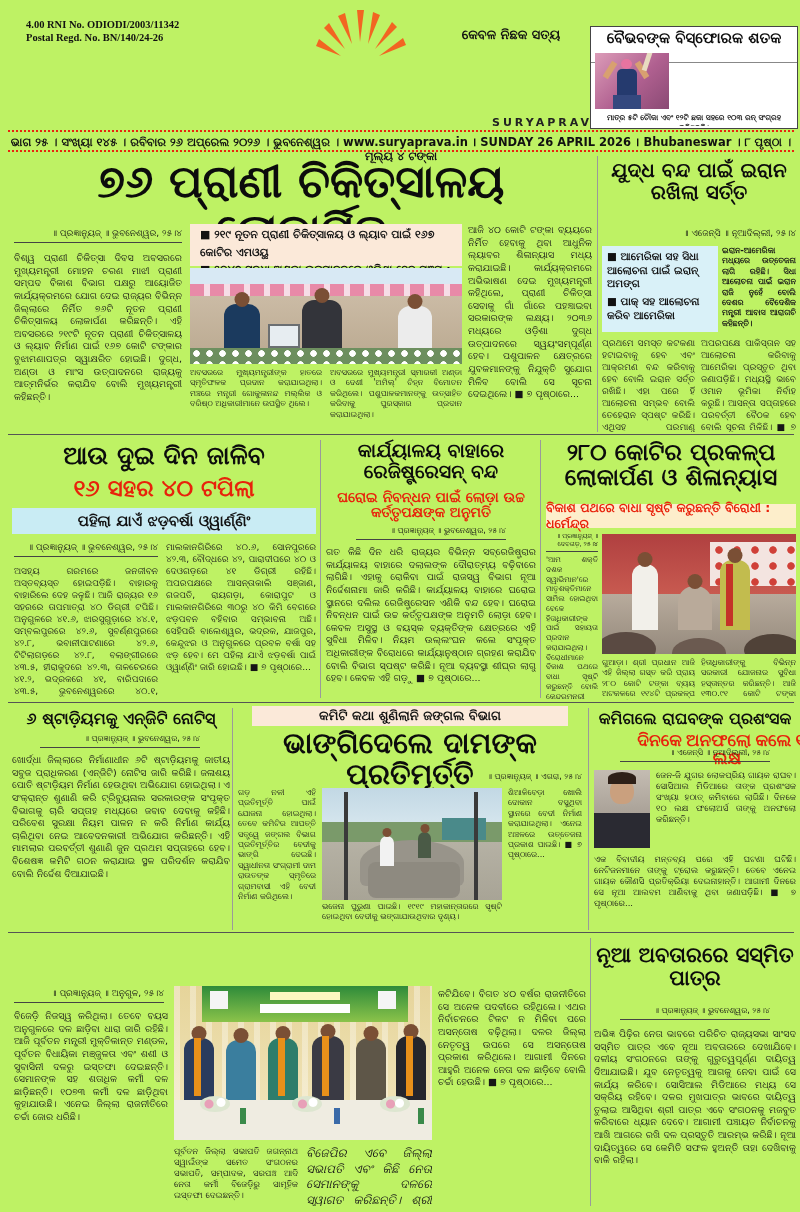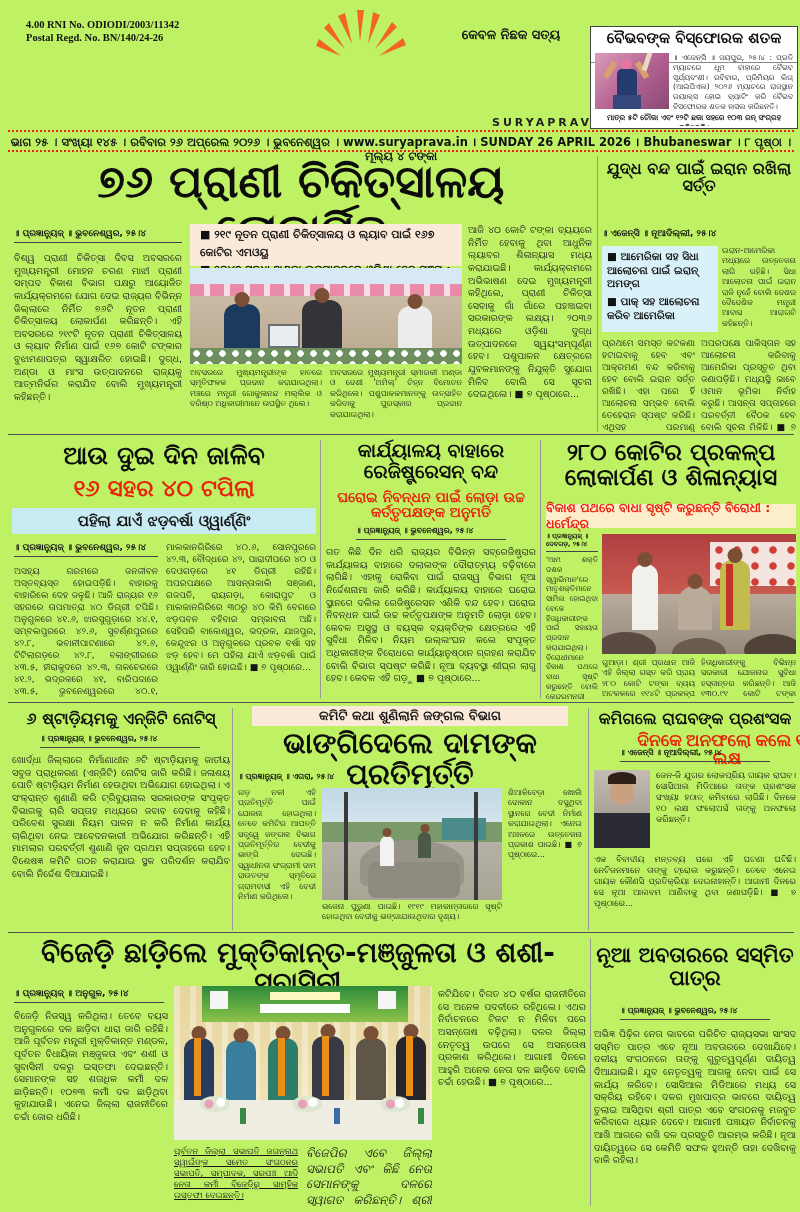--- a/index.html
+++ b/index.html
@@ -1,21 +1,21 @@
 <!DOCTYPE html>
 <html><head>
 <meta charset="utf-8">
 <style>
   html,body{margin:0;padding:0;background:#ffffff;}
   #page{position:relative;width:800px;height:1212px;background:#bef264;overflow:hidden;
         font-family:"DejaVu Sans",sans-serif;color:#111;}
   .abs{position:absolute;}
   .jtxt{font-size:9.5px;line-height:1.33;text-align:justify;color:#161616;overflow:hidden;}
   .tiny{font-size:8px;line-height:1.3;text-align:justify;color:#161616;overflow:hidden;}
-  .byline{font-size:9px;font-weight:bold;text-align:left;color:#111;}
+  .byline{font-size:9px;font-weight:normal;text-align:right;color:#111;}
   .brule{border-bottom:1px solid #444;padding-bottom:3px;}
   .hl{font-weight:bold;color:#0c0c0c;text-align:center;line-height:1.08;}
   .red{color:#e8220b;}
   .vline{width:1px;background:#9a9a9a;}
   .hline{height:1px;background:#555;}
   .dotline{height:0;border-top:2px dotted #e8250f;}
   .photo{overflow:hidden;background:#cfcac2;}
   .fig{position:absolute;border-radius:12px 12px 0 0;}
   .fig .head{position:absolute;left:50%;top:-12px;transform:translateX(-50%);
              width:15px;height:15px;border-radius:50%;background:#7a4f35;display:block;}
@@ -56,21 +56,20 @@
   <div class="abs" style="left:590px;top:26px;width:206px;height:101px;border:1px solid #444;background:#fff;">
     <div class="boxhead" style="font-size:15px;padding-top:2px;border-bottom:1px solid #888;padding-bottom:15px;">ବୈଭବଙ୍କ ବିସ୍ଫୋରକ ଶତକ</div>
     <div class="abs photo" style="left:4px;top:26px;width:74px;height:56px;background:linear-gradient(135deg,#dc9cb8,#b06090 55%,#8a4a74);">
       <div class="abs" style="left:26px;top:6px;width:11px;height:10px;border-radius:50%;background:#e874a0;"></div>
       <div class="abs" style="left:22px;top:16px;width:20px;height:26px;border-radius:5px 5px 0 0;background:#253a6e;"></div>
       <div class="abs" style="left:12px;top:8px;width:6px;height:18px;background:#d8a070;transform:rotate(32deg);"></div>
       <div class="abs" style="left:44px;top:8px;width:6px;height:18px;background:#d8a070;transform:rotate(-32deg);"></div>
       <div class="abs" style="left:50px;top:-4px;width:5px;height:22px;background:#e8dcc0;transform:rotate(18deg);"></div>
       <div class="abs" style="left:18px;top:42px;width:28px;height:14px;background:#34487e;"></div>
     </div>
-    <div class="abs tiny" style="left:82px;top:26px;width:120px;height:56px;font-size:7.5px;">॥ ଏଜେନ୍ସି ॥ ଜୟପୁର, ୨୫।୪ : ପ୍ରତି ମ୍ୟାଚରେ ଧୂମ ବାହାରେ ବୈଭବ ସୂର୍ଯ୍ୟବଂଶୀ। ରବିବାର, ପ୍ରିମିୟର ଲିଗ୍ (ଆଇପିଏଲ) ୨୦୨୬ ମ୍ୟାଚରେ ରାଜସ୍ଥାନ ରୟାଲ୍ସ ହୋଇ ବ୍ୟାଟିଂ କରି ବୈଭବ ବିସ୍ଫୋରକ ଶତକ ହାସଲ କରିଛନ୍ତି।</div>
     <div class="abs caption" style="left:4px;top:86px;width:198px;height:13px;font-size:7.5px;font-weight:bold;text-align:center;">ମାତ୍ର ୫ଟି ଚୌକା ଏବଂ ୧୨ଟି ଛକା ସହରେ ୧୦୩ ରନ୍ ସଂଗ୍ରହ କରିଛନ୍ତି।</div>
   </div>
 
   <div class="abs dotline" style="left:8px;top:130px;width:786px;"></div>
   <div class="abs" style="left:8px;top:134px;width:786px;font-size:11.5px;font-weight:bold;text-align:center;">ଭାଗ ୨୫ । ସଂଖ୍ୟା ୧୪୫ । ରବିବାର ୨୬ ଅପ୍ରେଲ ୨୦୨୬ ।  ଭୁବନେଶ୍ୱର ।  www.suryaprava.in ।  SUNDAY 26 APRIL 2026 ।  Bhubaneswar ।  ୮ ପୃଷ୍ଠା । ମୂଲ୍ୟ ୪ ଟଙ୍କା</div>
   <div class="abs dotline" style="left:8px;top:150px;width:786px;"></div>
 
   <div class="abs hl" style="left:8px;top:158px;width:586px;font-size:45px;">୭୬ ପ୍ରାଣୀ ଚିକିତ୍ସାଳୟ ଲୋକାର୍ପିତ</div>
 
   <div class="abs byline brule" style="left:14px;top:228px;width:168px;">॥ ପ୍ରଜ୍ଞାନ୍ୟୁଜ୍ ॥ ଭୁବନେଶ୍ୱର, ୨୫।୪</div>
@@ -99,28 +98,28 @@
     <div class="abs flowers" style="left:0;top:80px;width:272px;height:16px;"></div>
   </div>
 
   <div class="abs caption" style="left:190px;top:368px;width:132px;height:58px;">ଅବସରରେ ମୁଖ୍ୟମନ୍ତ୍ରୀଙ୍କ ହାତରେ ସ୍ମୃତିଫଳକ ପ୍ରଦାନ କରାଯାଇଥିଲା। ମଞ୍ଚରେ ମନ୍ତ୍ରୀ ଗୋକୁଳାନନ୍ଦ ମଲ୍ଲିକ ଓ ବରିଷ୍ଠ ଅଧିକାରୀମାନେ ଉପସ୍ଥିତ ଥିଲେ।</div>
   <div class="abs caption" style="left:330px;top:368px;width:132px;height:58px;">ଅବସରରେ ମୁଖ୍ୟମନ୍ତ୍ରୀ ସ୍ମାରକୀ ଅଣ୍ଡା ଓ ଦେଶୀ 'ଅମିଲ୍' ଚିହ୍ନ ବିମୋଚନ କରିଥିଲେ। ପଶୁପାଳକମାନଙ୍କୁ ଉତ୍ସାହିତ କରିବାକୁ ପୁରସ୍କାର ପ୍ରଦାନ କରାଯାଇଥିଲା।</div>
 
   <div class="abs jtxt" style="left:468px;top:224px;width:124px;height:206px;">ଆଜି ୪୦ କୋଟି ଟଙ୍କା ବ୍ୟୟରେ ନିର୍ମିତ ହେବାକୁ ଥିବା ଆଧୁନିକ ଲ୍ୟାବର ଶିଳାନ୍ୟାସ ମଧ୍ୟ କରାଯାଇଛି। କାର୍ଯ୍ୟକ୍ରମରେ ଅଭିଭାଷଣ ଦେଇ ମୁଖ୍ୟମନ୍ତ୍ରୀ କହିଥିଲେ, ପ୍ରାଣୀ ଚିକିତ୍ସା ସେବାକୁ ଗାଁ ଗାଁରେ ପହଞ୍ଚାଇବା ସରକାରଙ୍କ ଲକ୍ଷ୍ୟ। ୨୦୩୬ ମଧ୍ୟରେ ଓଡ଼ିଶା ଦୁଗ୍ଧ ଉତ୍ପାଦନରେ ସ୍ୱୟଂସମ୍ପୂର୍ଣ୍ଣ ହେବ। ପଶୁପାଳନ କ୍ଷେତ୍ରରେ ଯୁବକମାନଙ୍କୁ ନିଯୁକ୍ତି ସୁଯୋଗ ମିଳିବ ବୋଲି ସେ ସୂଚନା ଦେଇଥିଲେ।  ■ ୭ ପୃଷ୍ଠାରେ...</div>
 
   <div class="abs vline" style="left:597px;top:156px;height:276px;"></div>
 
-  <div class="abs hl" style="left:602px;top:160px;width:194px;font-size:16px;">ଯୁଦ୍ଧ ବନ୍ଦ ପାଇଁ ଇରାନ ରଖିଲା ସର୍ତ୍ତ</div>
+  <div class="abs hl" style="left:602px;top:160px;width:194px;font-size:20px;">ଯୁଦ୍ଧ ବନ୍ଦ ପାଇଁ ଇରାନ ରଖିଲା ସର୍ତ୍ତ</div>
   <div class="abs byline" style="left:602px;top:228px;width:194px;">॥ ଏଜେନ୍ସି ॥ ନୂଆଦିଲ୍ଲୀ, ୨୫।୪</div>
 
   <div class="abs" style="left:602px;top:246px;width:116px;height:86px;background:#d9f1f8;padding:4px 5px;box-sizing:border-box;">
     <div style="font-size:10.5px;font-weight:bold;line-height:1.3;margin-bottom:4px;">■  ଆମେରିକା ସହ ସିଧା ଆଲୋଚନା ପାଇଁ ଇରାନ୍ ଅମଙ୍ଗ</div>
     <div style="font-size:10.5px;font-weight:bold;line-height:1.3;">■  ପାକ୍ ସହ ଆଲୋଚନା କରିବ ଆମେରିକା</div>
   </div>
-  <div class="abs tiny" style="left:722px;top:246px;width:74px;height:88px;">ଇରାନ-ଆମେରିକା ମଧ୍ୟରେ ଉତ୍ତେଜନା ଲାଗି ରହିଛି। ସିଧା ଆଲୋଚନା ପାଇଁ ଇରାନ ରାଜି ନୁହେଁ ବୋଲି ଦେଶର ବୈଦେଶିକ ମନ୍ତ୍ରୀ ଆବାସ ଆରାଗଚି କହିଛନ୍ତି।</div>
+  <div class="abs tiny" style="left:722px;top:246px;width:74px;height:88px;font-weight:bold;">ଇରାନ-ଆମେରିକା ମଧ୍ୟରେ ଉତ୍ତେଜନା ଲାଗି ରହିଛି। ସିଧା ଆଲୋଚନା ପାଇଁ ଇରାନ ରାଜି ନୁହେଁ ବୋଲି ଦେଶର ବୈଦେଶିକ ମନ୍ତ୍ରୀ ଆବାସ ଆରାଗଚି କହିଛନ୍ତି।</div>
 
   <div class="abs jtxt" style="left:602px;top:338px;width:93px;height:94px;font-size:9px;">ପ୍ରଥମେ ସମସ୍ତ କଟକଣା ହଟାଇବାକୁ ହେବ ଏବଂ ଆକ୍ରମଣ ବନ୍ଦ କରିବାକୁ ହେବ ବୋଲି ଇରାନ ସର୍ତ୍ତ ରଖିଛି। ଏହା ପରେ ହିଁ ଆଲୋଚନା ସମ୍ଭବ ବୋଲି ତେହେରାନ ସ୍ପଷ୍ଟ କରିଛି। ଏଥିସହ ପରମାଣୁ କାର୍ଯ୍ୟକ୍ରମ ଜାରି ରହିବ ବୋଲି କୁହାଯାଇଛି।</div>
   <div class="abs jtxt" style="left:701px;top:338px;width:95px;height:94px;font-size:9px;">ଅପରପକ୍ଷେ ପାକିସ୍ତାନ ସହ ଆଲୋଚନା କରିବାକୁ ଆମେରିକା ପ୍ରସ୍ତୁତ ଥିବା ଜଣାପଡ଼ିଛି। ମଧ୍ୟସ୍ଥି ଭାବେ ଓମାନ ଭୂମିକା ନିର୍ବାହ କରୁଛି। ଆସନ୍ତା ସପ୍ତାହରେ ପରବର୍ତ୍ତୀ ବୈଠକ ହେବ ବୋଲି ସୂଚନା ମିଳିଛି।  ■ ୭ ପୃଷ୍ଠାରେ...</div>
 
   <div class="abs hline" style="left:8px;top:434px;width:786px;"></div>
 
   <div class="abs hl" style="left:12px;top:442px;width:304px;font-size:25px;">ଆଉ ଦୁଇ ଦିନ ଜାଳିବ</div>
   <div class="abs hl red" style="left:12px;top:476px;width:304px;font-size:23px;color:#e8220b;">୧୬ ସହର ୪୦ ଟପିଲା</div>
   <div class="abs strip" style="left:12px;top:508px;width:304px;height:26px;background:#c9ecf4;font-size:15px;">ପହିଲା ଯାଏଁ ଝଡ଼ବର୍ଷା ଓ୍ୱାର୍ଣ୍ଣିଂ</div>
   <div class="abs byline brule" style="left:14px;top:542px;width:144px;">॥ ପ୍ରଜ୍ଞାନ୍ୟୁଜ୍ ॥ ଭୁବନେଶ୍ୱର, ୨୫।୪</div>
@@ -205,21 +204,20 @@
 
   <div class="abs photo" style="left:594px;top:770px;width:56px;height:78px;background:linear-gradient(#c4bcb2,#aaa298 55%,#2a2a32 55%);">
     <div class="abs" style="left:16px;top:8px;width:24px;height:26px;border-radius:50% 50% 42% 42%;background:#caa07e;"></div>
     <div class="abs" style="left:14px;top:2px;width:28px;height:12px;border-radius:50% 50% 0 0;background:#2e2018;"></div>
   </div>
   <div class="abs tiny" style="left:656px;top:770px;width:140px;height:78px;font-size:8.5px;">ଜେନ-ଜି ଯୁଗର ଲୋକପ୍ରିୟ ଗାୟକ ରାଘବ। ସୋସିଆଲ ମିଡିଆରେ ତାଙ୍କ ପ୍ରଶଂସକ ସଂଖ୍ୟା ହଠାତ୍ କମିବାରେ ଲାଗିଛି। ଦିନକେ ୧୦ ଲକ୍ଷ ଫଲୋଅର୍ସ ତାଙ୍କୁ ଅନଫଲୋ କରିଛନ୍ତି।</div>
   <div class="abs tiny" style="left:594px;top:854px;width:202px;height:76px;font-size:8.5px;">ଏକ ବିବାଦୀୟ ମନ୍ତବ୍ୟ ପରେ ଏହି ଘଟଣା ଘଟିଛି। ନେଟିଜନମାନେ ତାଙ୍କୁ ଟ୍ରୋଲ କରୁଛନ୍ତି। ତେବେ ଏନେଇ ଗାୟକ କୌଣସି ପ୍ରତିକ୍ରିୟା ଦେଇନାହାନ୍ତି। ଆଗାମୀ ଦିନରେ ସେ ନୂଆ ଆଲବମ ଆଣିବାକୁ ଥିବା ଜଣାପଡ଼ିଛି।  ■ ୭ ପୃଷ୍ଠାରେ...</div>
 
   <div class="abs hline" style="left:8px;top:932px;width:786px;"></div>
 
-  <div class="abs hl" style="left:8px;top:938px;width:580px;font-size:28px;">ବିଜେଡ଼ି ଛାଡ଼ିଲେ ମୁକ୍ତିକାନ୍ତ-ମଞ୍ଜୁଳତା ଓ ଶଶୀ-ସୁବାସିନୀ</div>
   <div class="abs byline brule" style="left:14px;top:988px;width:150px;">॥ ପ୍ରଜ୍ଞାନ୍ୟୁଜ୍ ॥ ଅନୁଗୁଳ, ୨୫।୪</div>
   <div class="abs jtxt" style="left:14px;top:1010px;width:154px;height:196px;">ବିଜେଡ଼ି ନିଜସ୍ୱ କରିଥିଲା। ତେବେ ବୟସ ଅନୁଗୁଳରେ ଦଳ ଛାଡ଼ିବା ଧାରା ଜାରି ରହିଛି। ଆଜି ପୂର୍ବତନ ମନ୍ତ୍ରୀ ମୁକ୍ତିକାନ୍ତ ମଣ୍ଡଳ, ପୂର୍ବତନ ବିଧାୟିକା ମଞ୍ଜୁଳତା ଏବଂ ଶଶୀ ଓ ସୁବାସିନୀ ଦଳରୁ ଇସ୍ତଫା ଦେଇଛନ୍ତି। ସେମାନଙ୍କ ସହ ଶତାଧିକ କର୍ମୀ ଦଳ ଛାଡ଼ିଛନ୍ତି। ୧୦୭୩ କର୍ମୀ ଦଳ ଛାଡ଼ିଥିବା କୁହାଯାଉଛି। ଏନେଇ ଜିଲ୍ଲା ରାଜନୀତିରେ ଚର୍ଚ୍ଚା ଜୋର ଧରିଛି।</div>
 
   <div class="abs photo" style="left:174px;top:986px;width:258px;height:154px;">
     <div class="abs" style="left:0;top:0;width:258px;height:154px;
          background:linear-gradient(#e6d49a,#f2e7bf);"></div>
     <div class="abs" style="left:0;top:0;width:258px;height:154px;
          background:repeating-linear-gradient(90deg,rgba(255,255,255,.35) 0 6px,rgba(0,0,0,0) 6px 16px);"></div>
     <div class="abs" style="left:28px;top:0;width:206px;height:36px;background:linear-gradient(#2e8b3a,#8bc34a);"></div>
     <div class="abs" style="left:36px;top:5px;width:18px;height:18px;background:#f5f5f5;"></div>
@@ -253,21 +251,21 @@
          background:radial-gradient(circle at 30% 50%,#e8a0b8 0 4px,rgba(0,0,0,0) 5px),radial-gradient(circle at 70% 40%,#ffffff 0 4px,rgba(0,0,0,0) 5px),#dde6d0;"></div>
     <div class="abs" style="left:118px;top:110px;width:30px;height:16px;border-radius:50%;
          background:radial-gradient(circle at 35% 50%,#e8a0b8 0 4px,rgba(0,0,0,0) 5px),radial-gradient(circle at 70% 40%,#ffffff 0 4px,rgba(0,0,0,0) 5px),#dde6d0;"></div>
     <div class="abs" style="left:206px;top:110px;width:30px;height:16px;border-radius:50%;
          background:radial-gradient(circle at 35% 50%,#e8a0b8 0 4px,rgba(0,0,0,0) 5px),radial-gradient(circle at 65% 45%,#ffffff 0 4px,rgba(0,0,0,0) 5px),#dde6d0;"></div>
     <div class="abs" style="left:66px;top:122px;width:6px;height:16px;background:#3a8a4a;"></div>
     <div class="abs" style="left:160px;top:122px;width:6px;height:16px;background:#3a6aa8;"></div>
     <div class="abs" style="left:244px;top:122px;width:6px;height:16px;background:#3a8a4a;"></div>
   </div>
 
-  <div class="abs tiny" style="left:174px;top:1146px;width:124px;height:60px;font-size:8.5px;text-decoration:underline;">ପୂର୍ବତନ ଜିଲ୍ଲା ସଭାପତି ଜଗନ୍ନାଥ ସ୍ୱାଇଁଙ୍କ ସମେତ ସଂଗଠନର ସଭାପତି, ସମ୍ପାଦକ, ସରପଞ୍ଚ ଆଦି ନେତା କର୍ମୀ ବିଜେଡ଼ିରୁ ସାମୂହିକ ଇସ୍ତଫା ଦେଇଛନ୍ତି।</div>
+  <div class="abs tiny" style="left:174px;top:1146px;width:124px;height:60px;font-size:8.5px;">ପୂର୍ବତନ ଜିଲ୍ଲା ସଭାପତି ଜଗନ୍ନାଥ ସ୍ୱାଇଁଙ୍କ ସମେତ ସଂଗଠନର ସଭାପତି, ସମ୍ପାଦକ, ସରପଞ୍ଚ ଆଦି ନେତା କର୍ମୀ ବିଜେଡ଼ିରୁ ସାମୂହିକ ଇସ୍ତଫା ଦେଇଛନ୍ତି।</div>
   <div class="abs tiny" style="left:306px;top:1146px;width:126px;height:60px;font-size:12px;font-style:italic;">ବିଜେପିର ଏବେ ଜିଲ୍ଲା ସଭାପତି ଏବଂ କିଛି ନେତା ସେମାନଙ୍କୁ ଦଳରେ ସ୍ୱାଗତ କରିଛନ୍ତି। ଶ୍ରୀ ମଣ୍ଡଳ କହିଛନ୍ତି, ଜନସେବା ପାଇଁ ଦଳ ବଦଳ କରିଛନ୍ତି।</div>
   <div class="abs jtxt" style="left:438px;top:988px;width:148px;height:218px;">କଟିଯିବେ। ବିଗତ ୪୦ ବର୍ଷର ରାଜନୀତିରେ ସେ ଅନେକ ପଦବୀରେ ରହିଥିଲେ। ଏଥର ନିର୍ବାଚନରେ ଟିକଟ ନ ମିଳିବା ପରେ ଅସନ୍ତୋଷ ବଢ଼ିଥିଲା। ଦଳର ଜିଲ୍ଲା ନେତୃତ୍ୱ ଉପରେ ସେ ଅସନ୍ତୋଷ ପ୍ରକାଶ କରିଥିଲେ। ଆଗାମୀ ଦିନରେ ଆହୁରି ଅନେକ ନେତା ଦଳ ଛାଡ଼ିବେ ବୋଲି ଚର୍ଚ୍ଚା ହେଉଛି।  ■ ୭ ପୃଷ୍ଠାରେ...</div>
 
   <div class="abs vline" style="left:590px;top:938px;height:268px;"></div>
 
   <div class="abs hl" style="left:594px;top:944px;width:202px;font-size:21px;">ନୂଆ ଅବତାରରେ ସସ୍ମିତ ପାତ୍ର</div>
   <div class="abs byline brule" style="left:620px;top:1006px;width:150px;font-size:8px;">॥ ପ୍ରଜ୍ଞାନ୍ୟୁଜ୍ ॥ ଭୁବନେଶ୍ୱର, ୨୫।୪</div>
   <div class="abs jtxt" style="left:594px;top:1028px;width:202px;height:178px;">ଅଭିଜ୍ଞ ପିଢ଼ିର ନେତା ଭାବରେ ପରିଚିତ ରାଜ୍ୟସଭା ସାଂସଦ ସସ୍ମିତ ପାତ୍ର ଏବେ ନୂଆ ଅବତାରରେ ଦେଖାଯିବେ। ଦଳୀୟ ସଂଗଠନରେ ତାଙ୍କୁ ଗୁରୁତ୍ୱପୂର୍ଣ୍ଣ ଦାୟିତ୍ୱ ଦିଆଯାଇଛି। ଯୁବ ନେତୃତ୍ୱକୁ ଆଗକୁ ନେବା ପାଇଁ ସେ କାର୍ଯ୍ୟ କରିବେ। ସୋସିଆଲ ମିଡିଆରେ ମଧ୍ୟ ସେ ସକ୍ରିୟ ରହିବେ। ଦଳର ମୁଖପାତ୍ର ଭାବରେ ଦାୟିତ୍ୱ ତୁଲାଇ ଆସିଥିବା ଶ୍ରୀ ପାତ୍ର ଏବେ ସଂଗଠନକୁ ମଜବୁତ କରିବାରେ ଧ୍ୟାନ ଦେବେ। ଆଗାମୀ ପଞ୍ଚାୟତ ନିର୍ବାଚନକୁ ଆଖି ଆଗରେ ରଖି ଦଳ ପ୍ରସ୍ତୁତି ଆରମ୍ଭ କରିଛି। ନୂଆ ଦାୟିତ୍ୱରେ ସେ କେମିତି ସଫଳ ହୁଅନ୍ତି ତାହା ଦେଖିବାକୁ ବାକି ରହିଲା।</div>
 
 </div>

